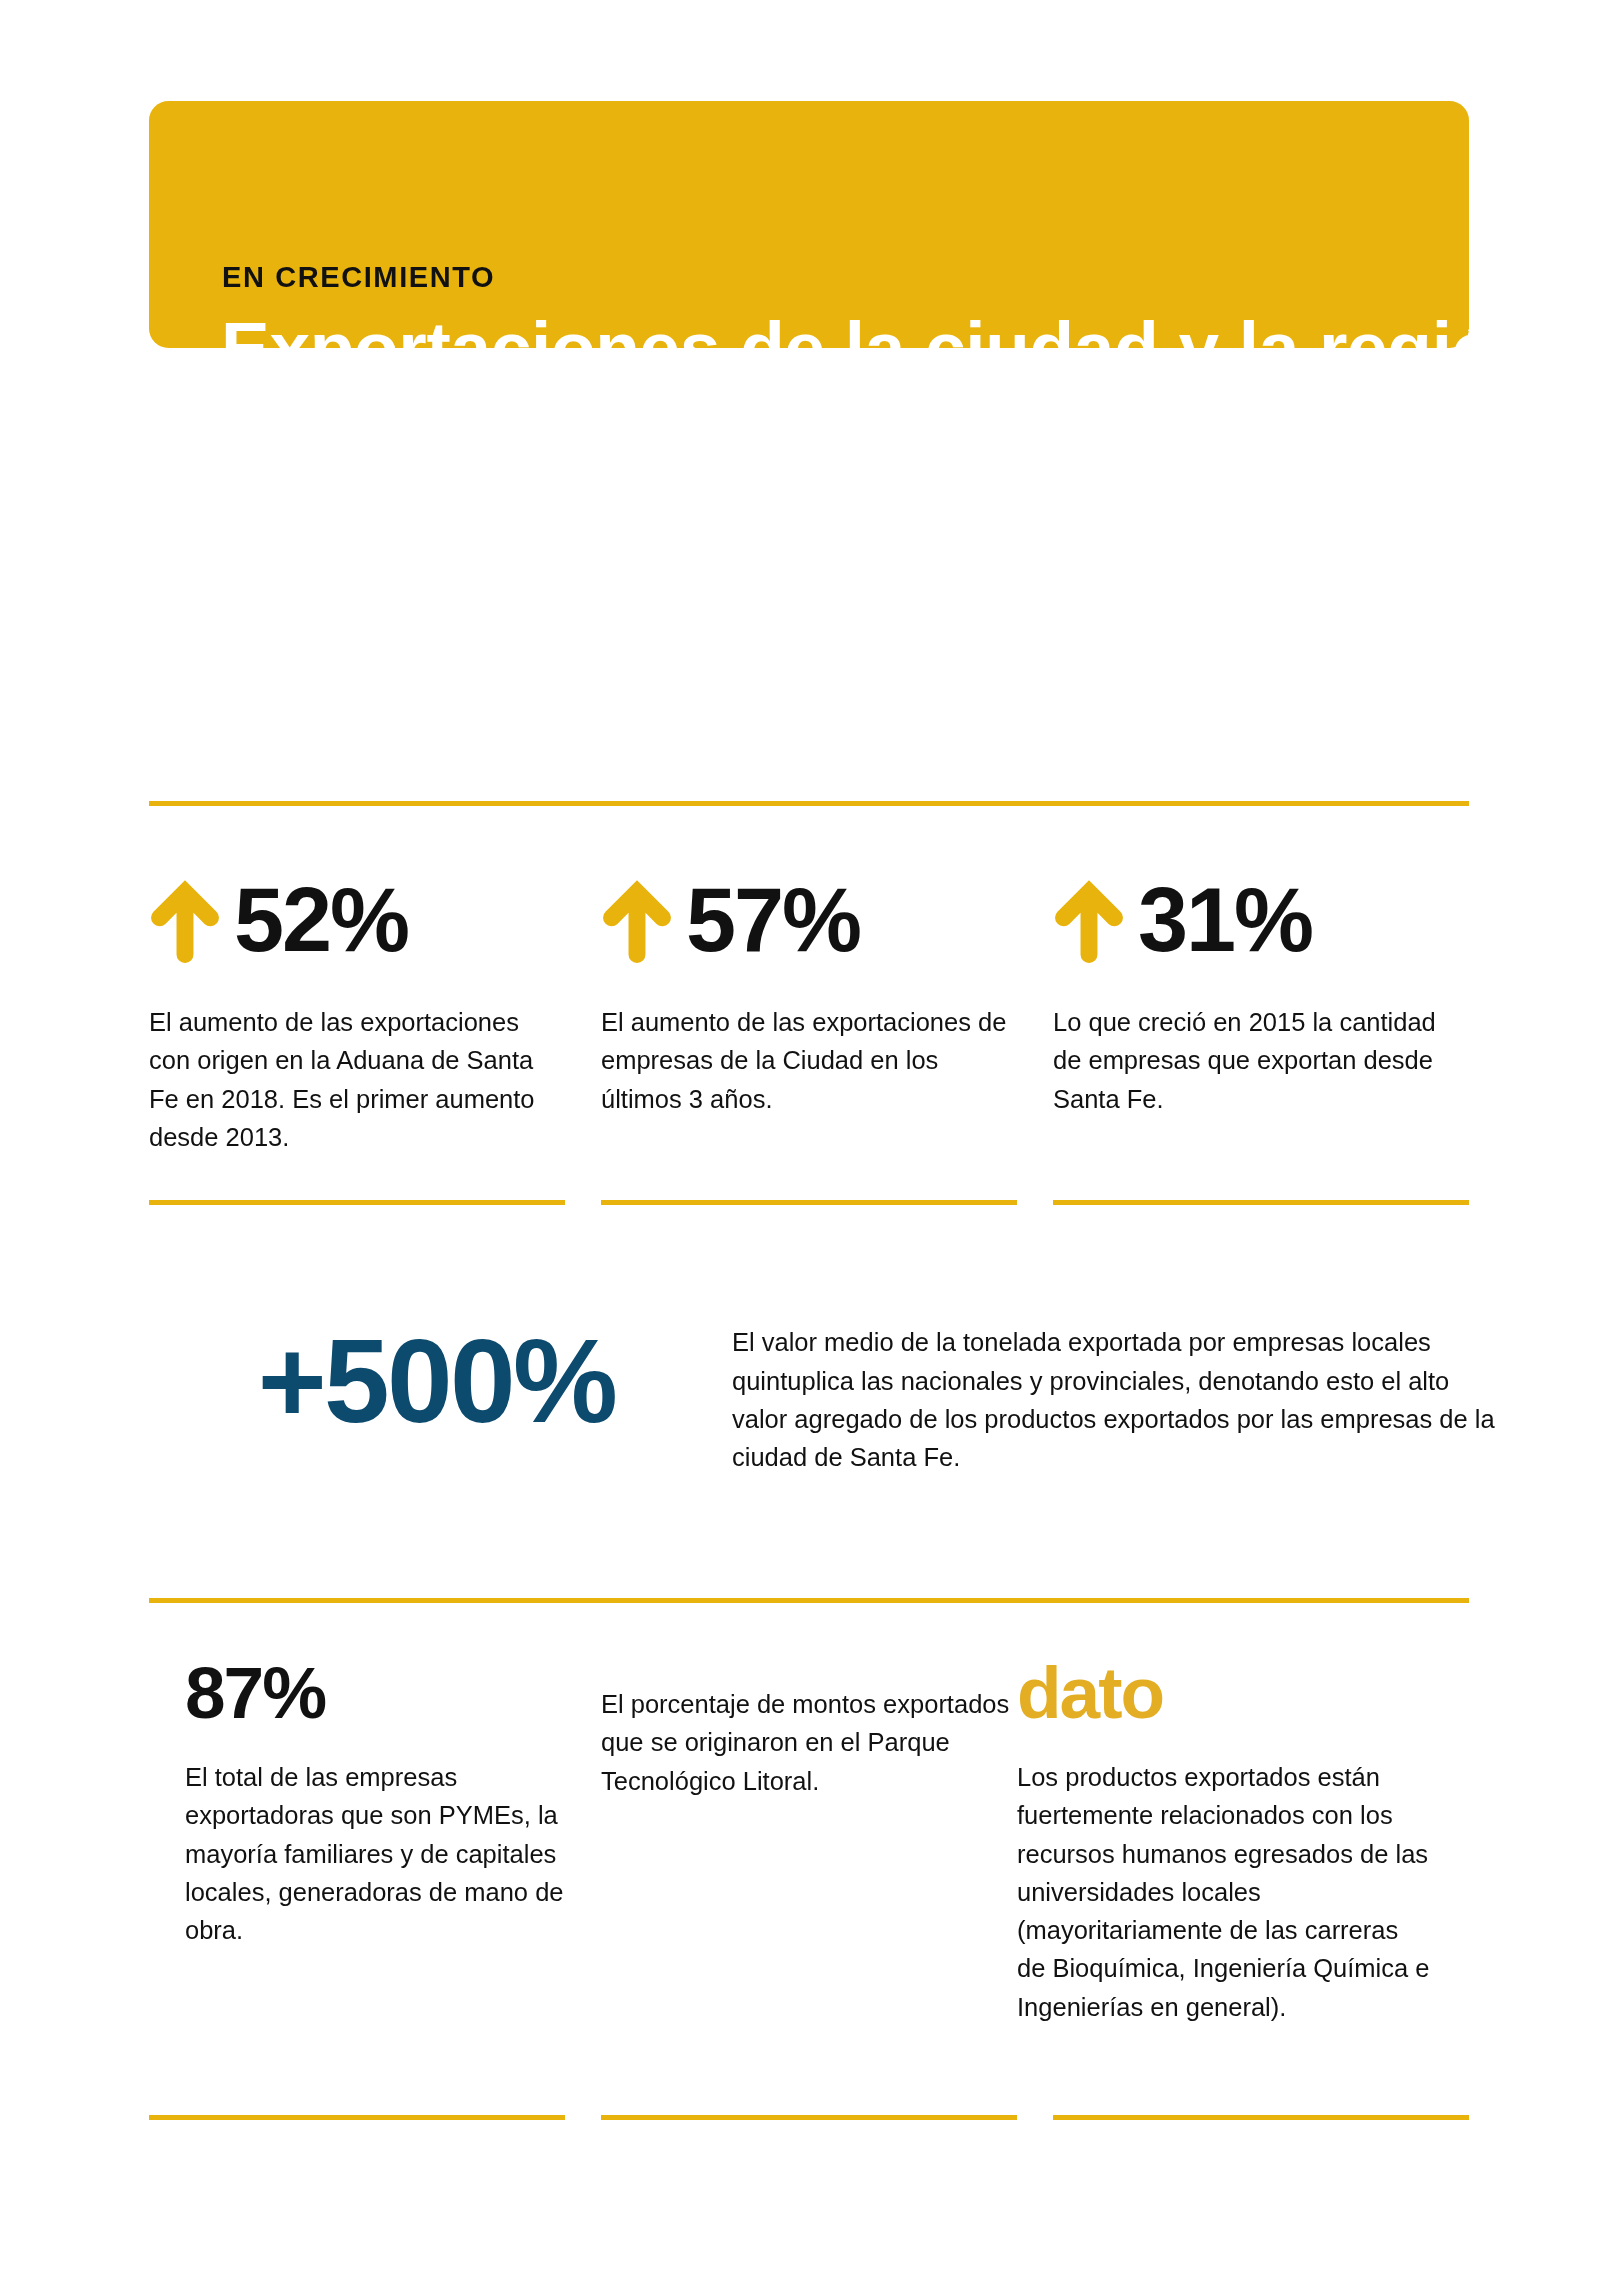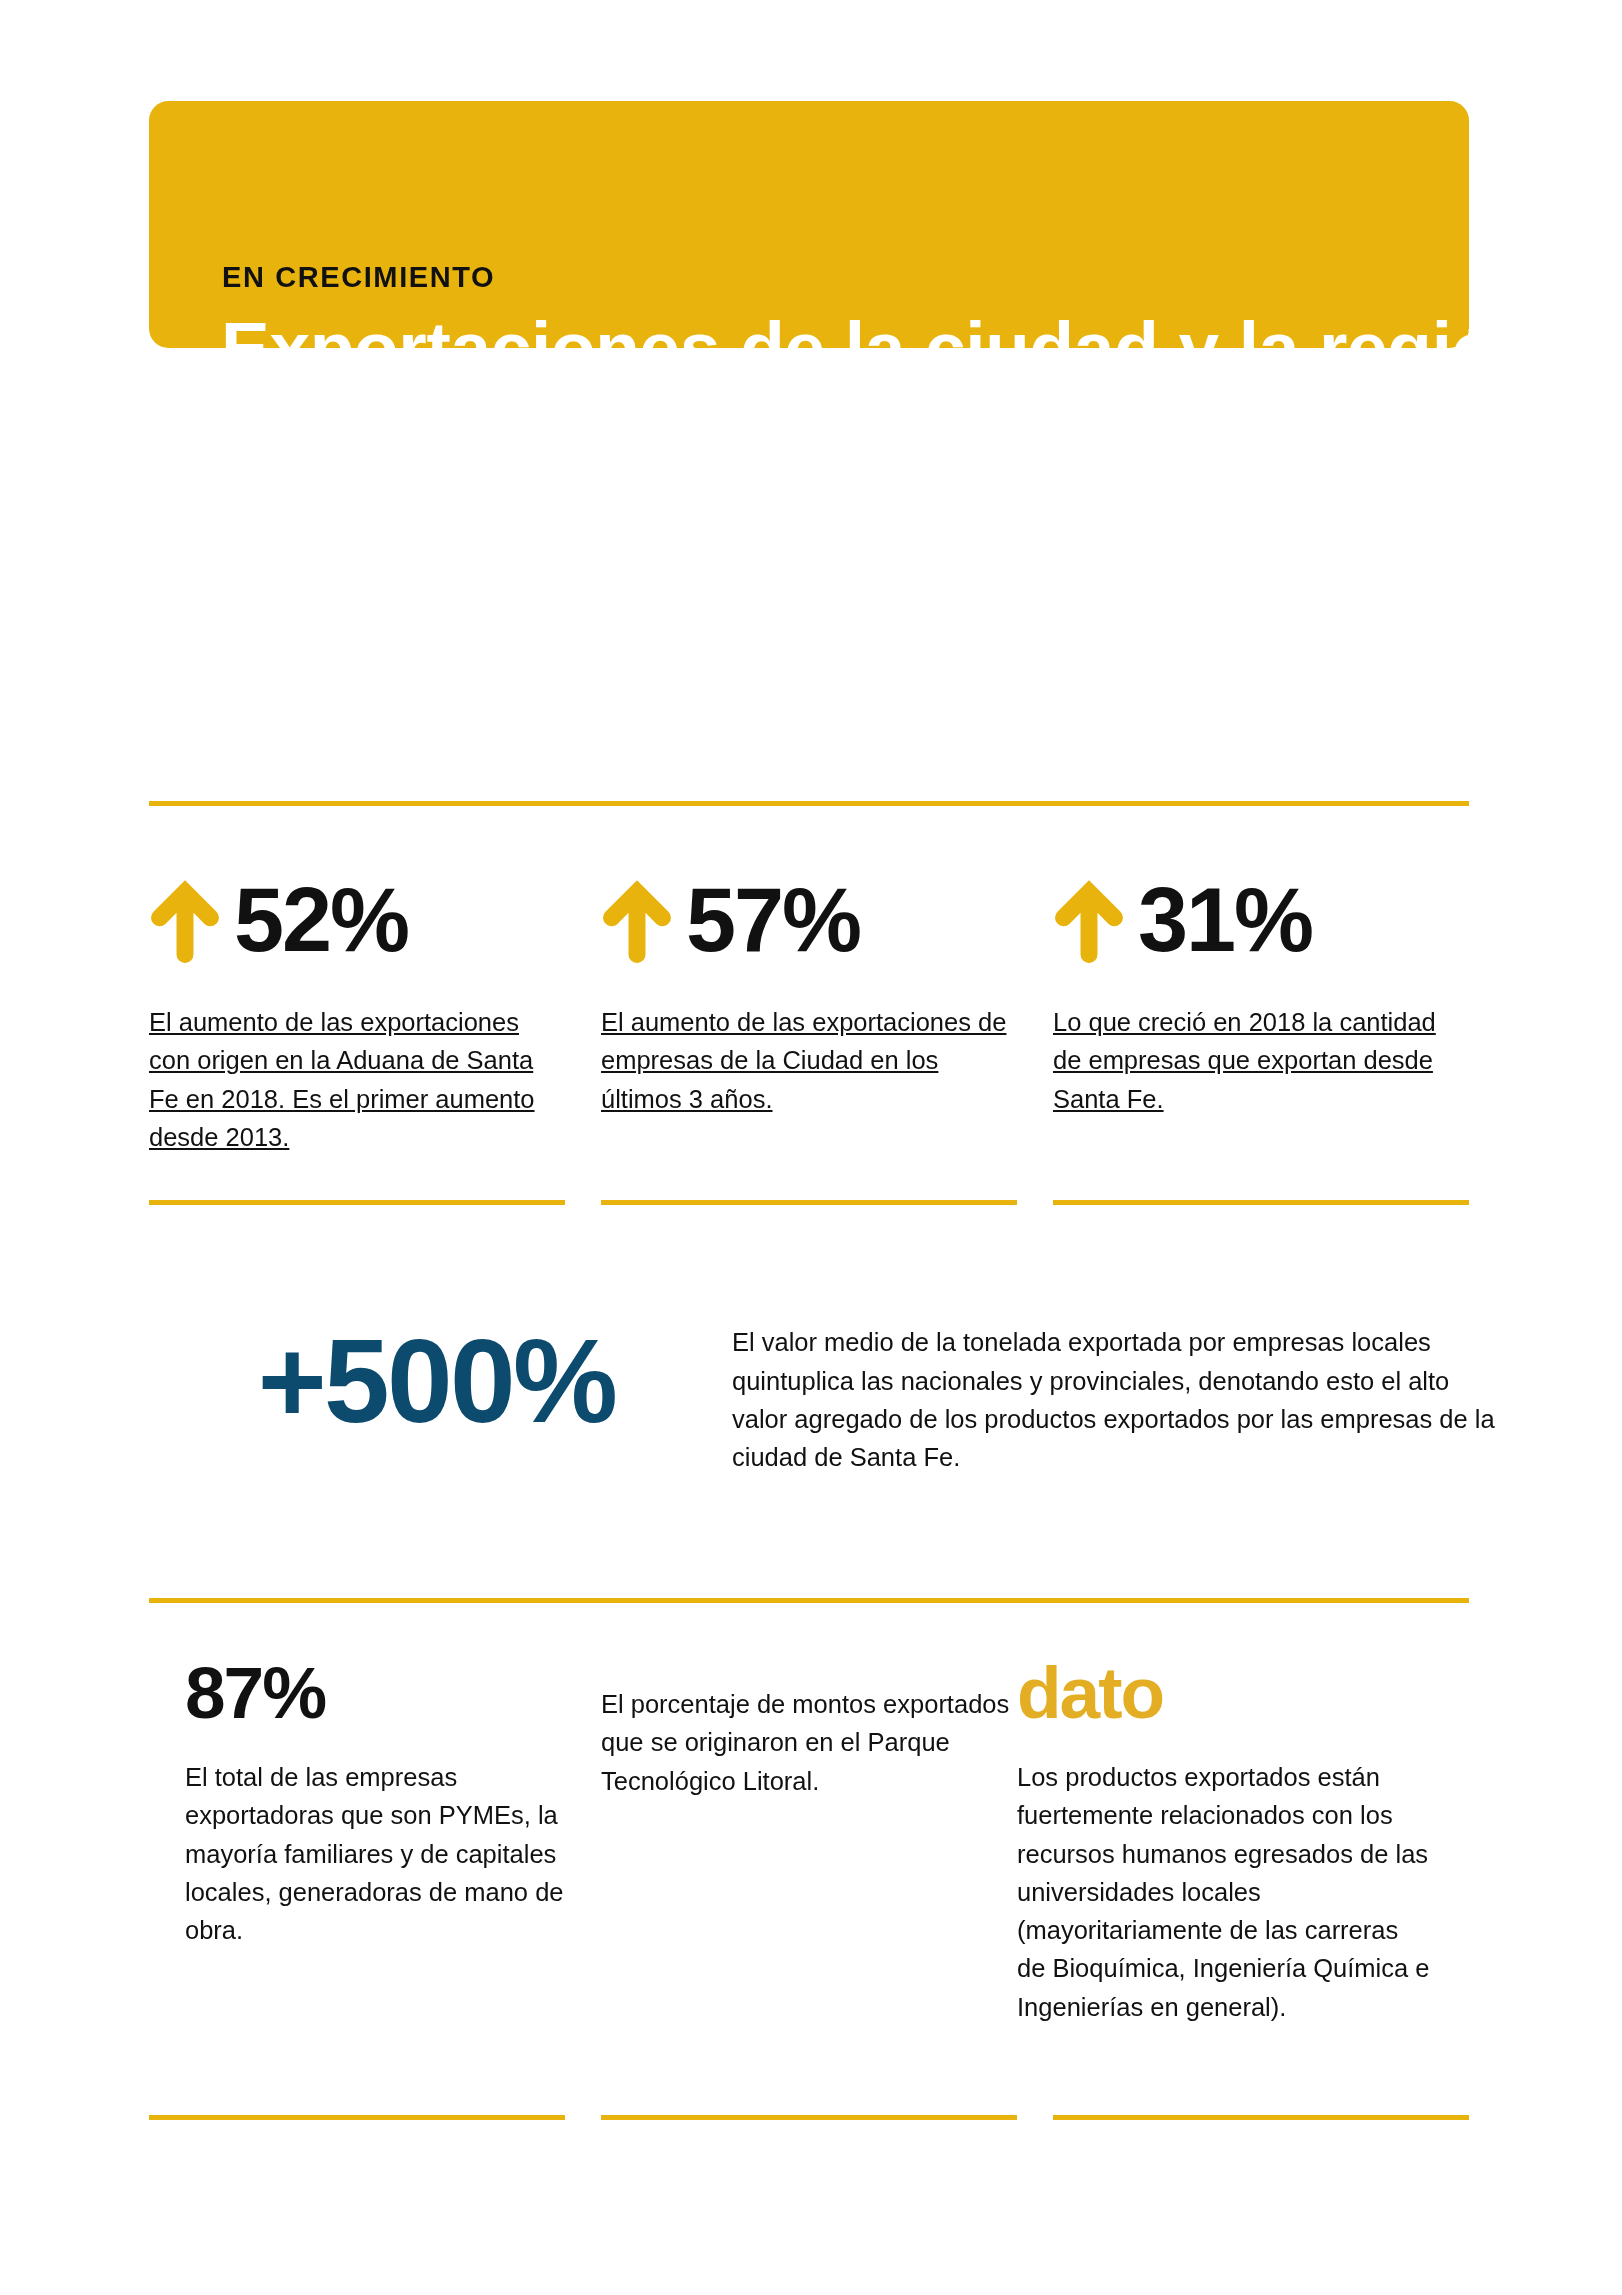--- a/index.html
+++ b/index.html
@@ -159,21 +159,20 @@
     line-height: 1;
     letter-spacing: -2px;
     margin-top: 5.2px;
   }
   .stat-text {
     margin-top: 25px;
     font-size: 25.5px;
     line-height: 1.5;
     color: #111111;
     font-weight: 400;
-    text-decoration: underline;
   }
 
   
   .big-block {
     position: absolute;
     left: 149px;
     top: 1309px;
     width: 1320px;
     height: 216px;
   }
@@ -262,21 +261,21 @@
       <div class="stat-text">El aumento de las exportaciones de empresas de la Ciudad en los últimos 3 años.</div>
     </div>
 
     <div class="stat-col">
       <div class="stat-head">
         <svg class="arrow-up" viewBox="0 0 110 135">
           <path d="M55 8 L103 56 a13 13 0 0 1 -18 19 L68 58 L68 122 a13 13 0 0 1 -26 0 L42 58 L25 75 a13 13 0 0 1 -18 -19 Z" fill="#E8B30C"></path>
         </svg>
         <div class="stat-value">31%</div>
       </div>
-      <div class="stat-text">Lo que creció en 2018 la cantidad de empresas que exportan desde Santa Fe.</div>
+      <div class="stat-text">Lo que creció en 2015 la cantidad de empresas que exportan desde Santa Fe.</div>
     </div>
 
   </div>
 
   <div class="rule-cols rc1">
     <div class="rule-seg"></div>
     <div class="rule-seg"></div>
     <div class="rule-seg"></div>
   </div>
 

